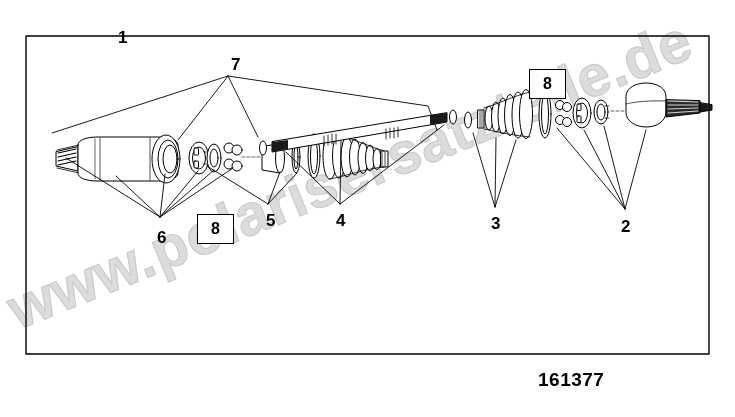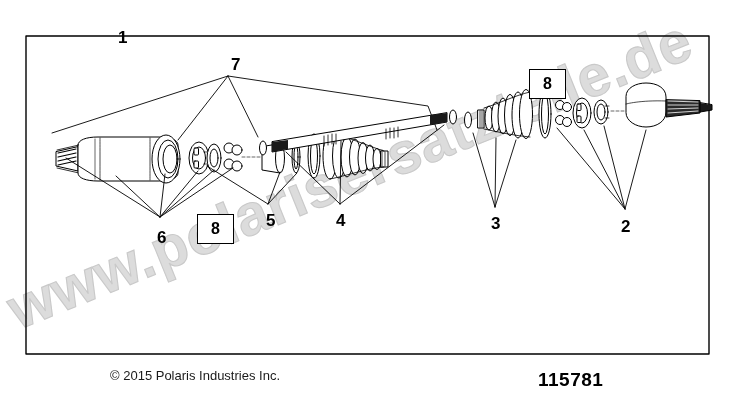--- a/index.html
+++ b/index.html
@@ -282,18 +282,17 @@
     <div class="callout" style="left:336px; top:212px;">4</div>
 
     <div class="callout" style="left:491px; top:215px;">3</div>
 
     <div class="callout" style="left:621px; top:218px;">2</div>
 
     <div class="callout boxed" style="left:197px; top:214px;">8</div>
 
     <div class="callout boxed" style="left:529px; top:69px;">8</div>
 
-    <div id="copyright">© 2015 Polaris Industries Inc.</div>
-
-    <div id="part-number">115781</div>
+
+    <div id="part-number">161377</div>
   </div>
 
 </div>
 
 </body></html>

